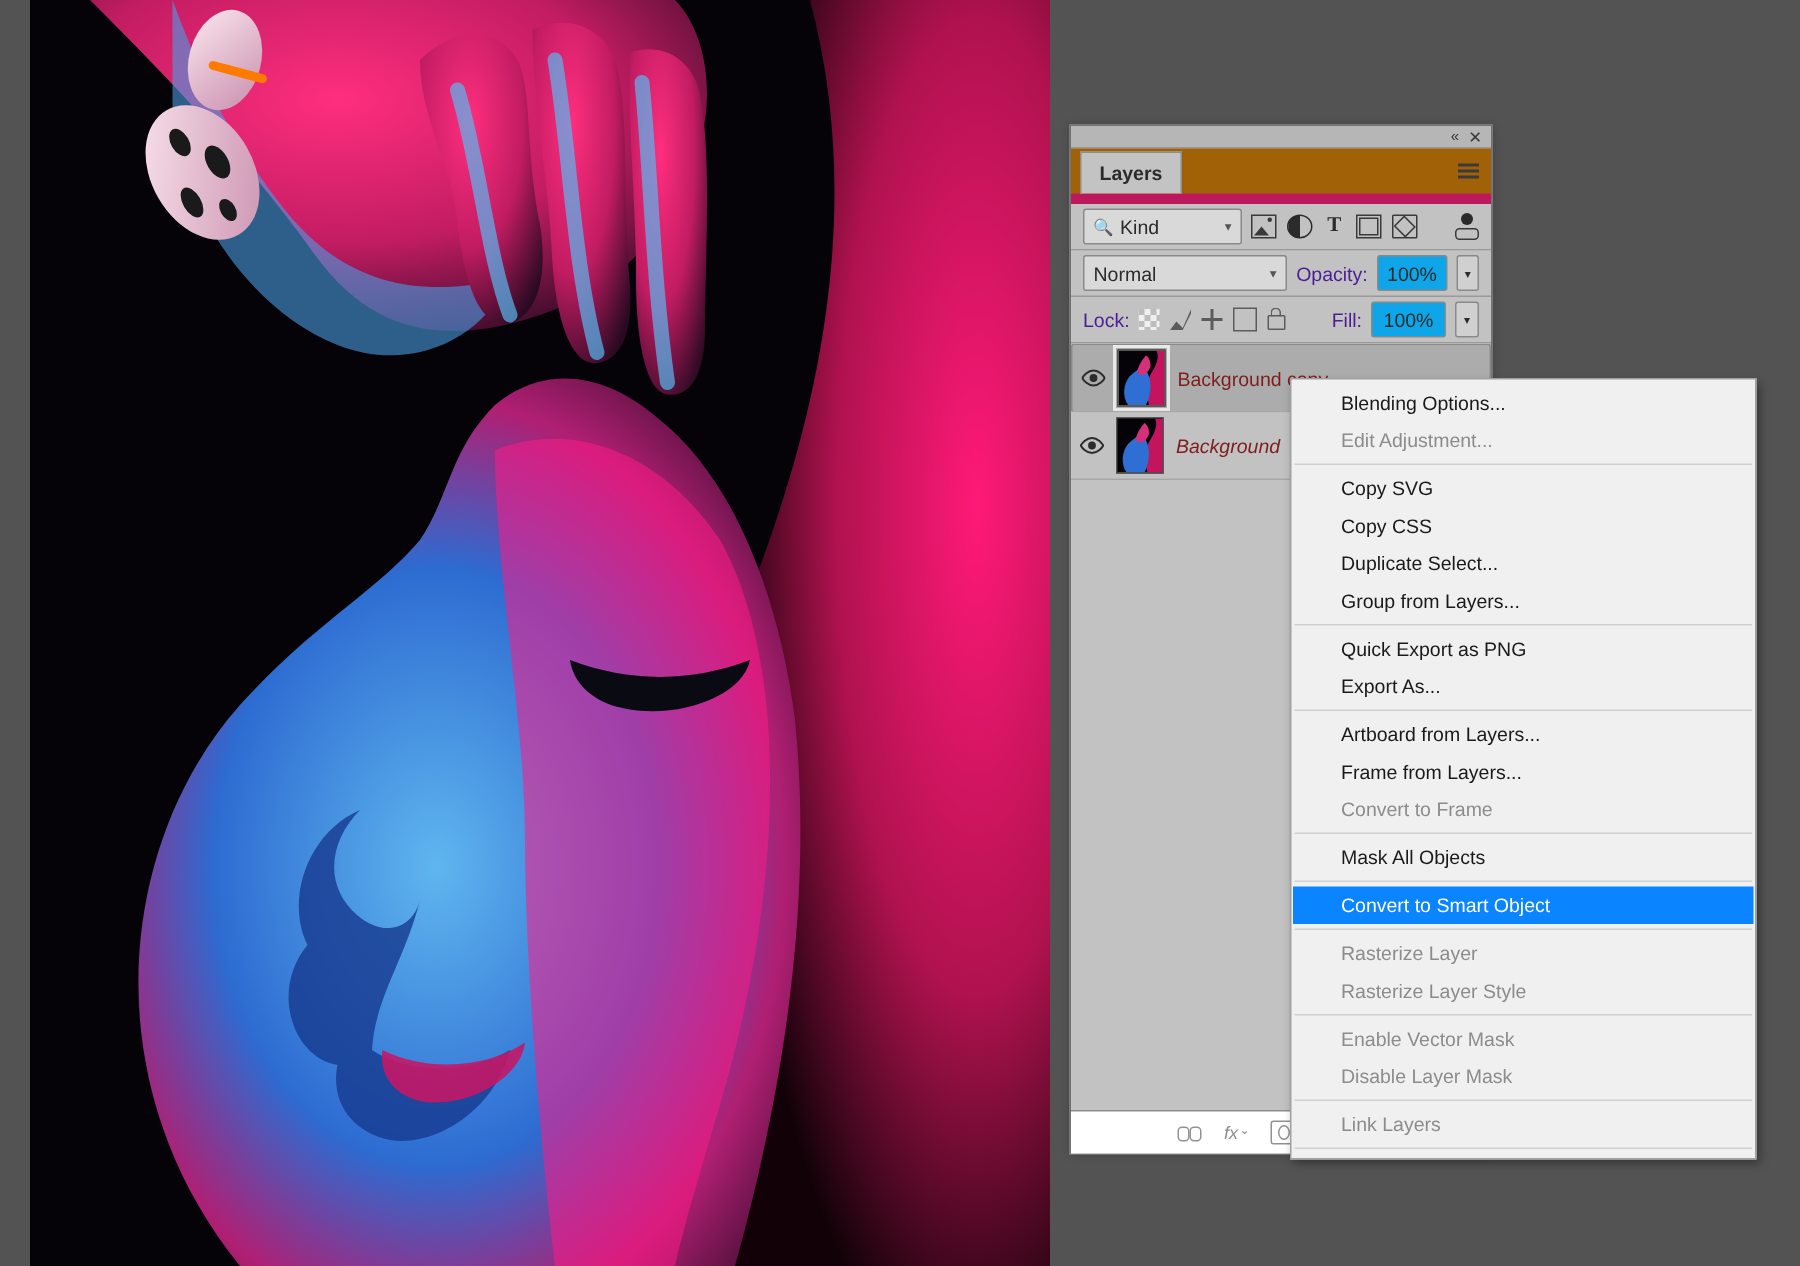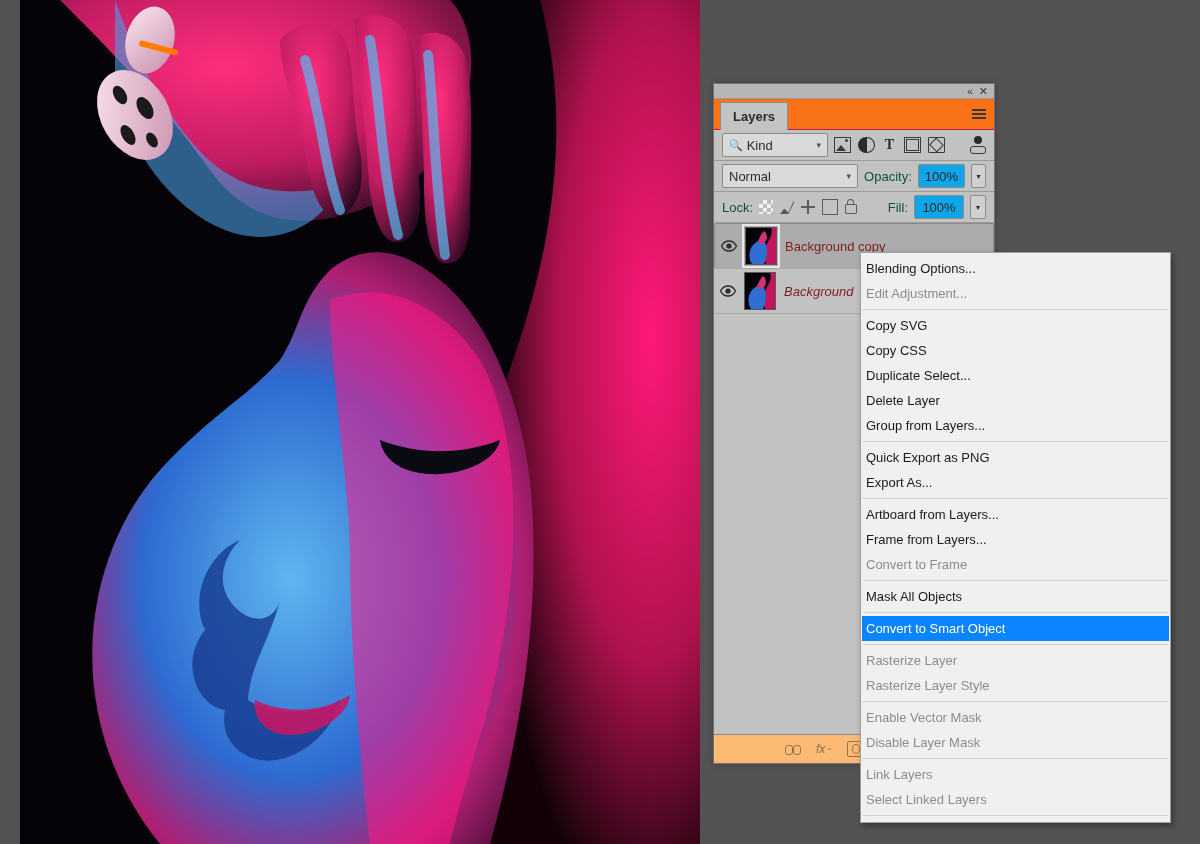--- a/index.html
+++ b/index.html
@@ -3,41 +3,41 @@
 <meta charset="utf-8">
 <style>
   html,body{margin:0;padding:0;width:1200px;height:844px;background:#535353;font-family:"Segoe UI",Tahoma,Arial,sans-serif;font-size:13px;overflow:hidden;color:#2b2b2b}
   .canvas-area{position:absolute;left:20px;top:0;width:680px;height:844px;background:#050307;overflow:hidden}
   .canvas-area svg{width:100%;height:100%;display:block}
   
   .panel{position:absolute;left:713px;top:83px;width:280px;background:#b6b6b6;border:1px solid #727272;box-shadow:0 0 6px rgba(0,0,0,.25)}
   .panel-titlebar{height:14px;display:flex;justify-content:flex-end;align-items:center;gap:6px;padding:0 6px;background:#b6b6b6;border-bottom:1px solid #989898;font-size:11px;color:#3a3a3a}
   .panel-titlebar .chev{font-size:10px}
   .panel-titlebar .x{cursor:pointer}
-  .panel-tabs{display:flex;background:#f97316;height:30px;align-items:flex-end;border-bottom:1px solid #be185d}
+  .panel-tabs{display:flex;background:#a16207;height:30px;align-items:center;border-bottom:7px solid #be185d}
   .panel-tab{padding:6px 12px;background:#c3c3c3;border:1px solid #8d8d8d;border-bottom:none;font-weight:600;position:relative;top:1px;margin-left:6px}
   .panel-hamb{margin-left:auto;margin-right:8px;align-self:center}
   .hamb{display:inline-block;width:14px;height:10px;background:linear-gradient(#3a3a3a,#3a3a3a) 0 0/14px 2px no-repeat,linear-gradient(#3a3a3a,#3a3a3a) 0 4px/14px 2px no-repeat,linear-gradient(#3a3a3a,#3a3a3a) 0 8px/14px 2px no-repeat}
   .row{display:flex;align-items:center;height:30px;padding:0 8px;gap:6px;border-bottom:1px solid #9a9a9a;background:#c2c2c2}
   .sel{height:22px;background:#d9d9d9;border:1px solid #8a8a8a;display:flex;align-items:center;padding:0 6px;border-radius:2px}
   .sel.small{width:92px;justify-content:space-between}
   .sel .dd{font-size:9px;color:#555}
   .icongrp{display:flex;gap:7px;align-items:center}
   .ficon{width:15px;height:14px;position:relative}
   .ficon.img{border:1.5px solid #3a3a3a}
   .ficon.img::after{content:"";position:absolute;left:1px;bottom:1px;width:0;height:0;border-left:5px solid transparent;border-right:5px solid transparent;border-bottom:6px solid #3a3a3a}
   .ficon.img::before{content:"";position:absolute;right:2px;top:1px;width:3px;height:3px;border-radius:50%;background:#3a3a3a}
   .ficon.adj{border-radius:50%;background:linear-gradient(90deg,#2b2b2b 50%,#c2c2c2 50%);border:1.5px solid #2b2b2b}
   .ficon.txt{font-weight:700;font-family:Georgia,serif;text-align:center;line-height:14px;font-size:14px}
   .ficon.shape{border:1.5px solid #3a3a3a}
   .ficon.shape::after{content:"";position:absolute;inset:1px;border:1px solid #3a3a3a}
   .ficon.so{border:1.5px solid #3a3a3a;border-radius:1px}
   .ficon.so::after{content:"";position:absolute;inset:2px;border:1px solid #3a3a3a;transform:rotate(45deg)}
   .ficon.dot{width:8px;height:8px;border-radius:50%;background:#2b2b2b}
-  .lbl{color:#14532d}
+  .lbl{color:#4c1d95}
   .valbox{height:22px;width:48px;background:#0ea5e9;border:1px solid #8a8a8a;display:flex;align-items:center;justify-content:center;border-radius:2px}
   .ddbtn{width:14px;height:22px;background:#d0d0d0;border:1px solid #8a8a8a;display:flex;align-items:center;justify-content:center;font-size:8px;border-radius:2px}
   .lockic{display:flex;gap:7px;align-items:center}
   .lk{width:14px;height:14px;position:relative;opacity:.75}
   .lk.trans::before{content:"";position:absolute;inset:0;background:conic-gradient(#fff 25%,#bbb 0 50%,#fff 0 75%,#bbb 0);background-size:8px 8px}
   .lk.brush{background:#3a3a3a;clip-path:polygon(0 100%,30% 60%,60% 90%,100% 0,100% 20%,60% 100%);}
   .lk.move::before,.lk.move::after{content:"";position:absolute;background:#3a3a3a}
   .lk.move::before{left:6px;top:0;width:2px;height:14px}
   .lk.move::after{top:6px;left:0;height:2px;width:14px}
   .lk.crop{border:1.5px solid #3a3a3a}
@@ -48,33 +48,33 @@
   .layer{display:flex;align-items:center;height:44px;gap:8px;padding:0 6px;border-bottom:1px solid #a7a7a7}
   .layer.sel{background:#acacac}
   .eye{width:16px;height:16px;display:flex;align-items:center;justify-content:center}
   .eye svg{width:16px;height:12px}
   .thumb{width:30px;height:36px;background:#050307;border:1px solid #5a5a5a;box-shadow:0 0 0 2px #d9d9d9 inset;position:relative}
   .thumb.selthumb{outline:2px solid #e8e8e8;outline-offset:1px}
   .thumb svg{width:100%;height:100%}
   .layer .name{color:#7f1d1d}
   .layer .name.italic{font-style:italic}
   .layers-blank{height:420px;background:#c2c2c2}
-  .panel-foot{height:28px;background:#fdba74;border-top:1px solid #8d8d8d;display:flex;align-items:center;justify-content:center;gap:13px}
+  .panel-foot{height:28px;background:#ffffff;border-top:1px solid #8d8d8d;display:flex;align-items:center;justify-content:center;gap:13px}
   .panel-foot .fi{width:16px;height:14px;opacity:.55;position:relative}
   .fi.link::before{content:"";position:absolute;left:0;top:3px;width:6px;height:8px;border:1.5px solid #3a3a3a;border-radius:3px}
   .fi.link::after{content:"";position:absolute;right:0;top:3px;width:6px;height:8px;border:1.5px solid #3a3a3a;border-radius:3px}
   .fi.fx{font-style:italic;font-size:12px;line-height:14px;text-align:center;font-weight:500;width:20px}
   .fi.fx::after{content:"⌄";font-size:8px;font-style:normal;position:relative;top:-3px;left:1px}
   .fi.mask{border:1.5px solid #3a3a3a;border-radius:2px}
   .fi.mask::after{content:"";position:absolute;inset:2px 4px;border-radius:50%;border:1.5px solid #3a3a3a}
   .fi.adj2{border-radius:50%;background:linear-gradient(90deg,#2b2b2b 50%,transparent 50%);border:1.5px solid #2b2b2b;width:14px}
   .fi.fold{background:#8b8b8b;clip-path:polygon(0 15%,35% 15%,45% 30%,100% 30%,100% 100%,0 100%);border:1px solid #3a3a3a;box-sizing:border-box}
   
   .ctx{position:absolute;left:860px;top:252px;width:307px;background:#f0f0f0;border:1px solid #a0a0a0;box-shadow:2px 3px 6px rgba(0,0,0,.35);padding:3px 1px}
-  .ctx-item{padding:4px 4px;color:#1a1a1a;line-height:17px}
+  .ctx-item{padding:4px 32px;color:#1a1a1a;line-height:17px}
   .ctx-item.disabled{color:#8c8c8c}
   .ctx-item.hl{background:#0a84ff;color:#fff}
   .ctx-sep{height:1px;background:#d0d0d0;margin:3px 1px}
 </style>
 </head>
 <body>
 
 <div class="canvas-area">
   <svg viewBox="0 0 680 844" preserveAspectRatio="xMidYMid slice">
     <defs>
@@ -240,36 +240,34 @@
   </div>
 </div>
 
 <div class="ctx" id="ctx">
     <div class="ctx-item">Blending Options...</div>
     <div class="ctx-item disabled">Edit Adjustment...</div>
     <div class="ctx-sep"></div>
     <div class="ctx-item">Copy SVG</div>
     <div class="ctx-item">Copy CSS</div>
     <div class="ctx-item">Duplicate Select...</div>
-    <div class="ctx-item">Delete Layer</div>
     <div class="ctx-item">Group from Layers...</div>
     <div class="ctx-sep"></div>
     <div class="ctx-item">Quick Export as PNG</div>
     <div class="ctx-item">Export As...</div>
     <div class="ctx-sep"></div>
     <div class="ctx-item">Artboard from Layers...</div>
     <div class="ctx-item">Frame from Layers...</div>
     <div class="ctx-item disabled">Convert to Frame</div>
     <div class="ctx-sep"></div>
     <div class="ctx-item">Mask All Objects</div>
     <div class="ctx-sep"></div>
     <div class="ctx-item hl">Convert to Smart Object</div>
     <div class="ctx-sep"></div>
     <div class="ctx-item disabled">Rasterize Layer</div>
     <div class="ctx-item disabled">Rasterize Layer Style</div>
     <div class="ctx-sep"></div>
     <div class="ctx-item disabled">Enable Vector Mask</div>
     <div class="ctx-item disabled">Disable Layer Mask</div>
     <div class="ctx-sep"></div>
     <div class="ctx-item disabled">Link Layers</div>
-    <div class="ctx-item disabled">Select Linked Layers</div>
     <div class="ctx-sep"></div>
   </div>
 
 </body></html>

